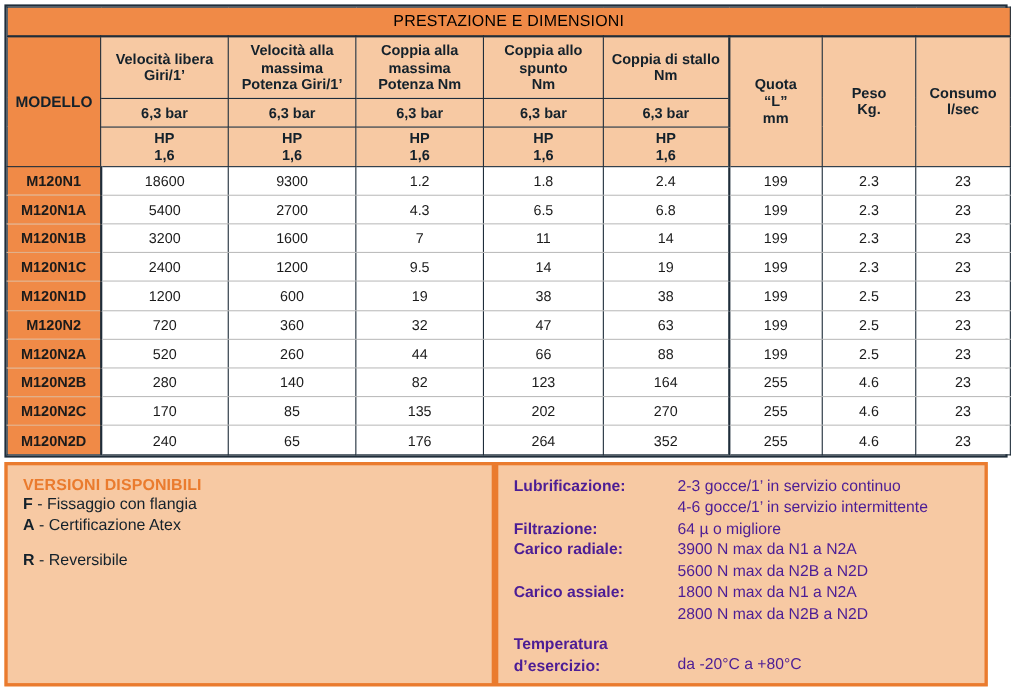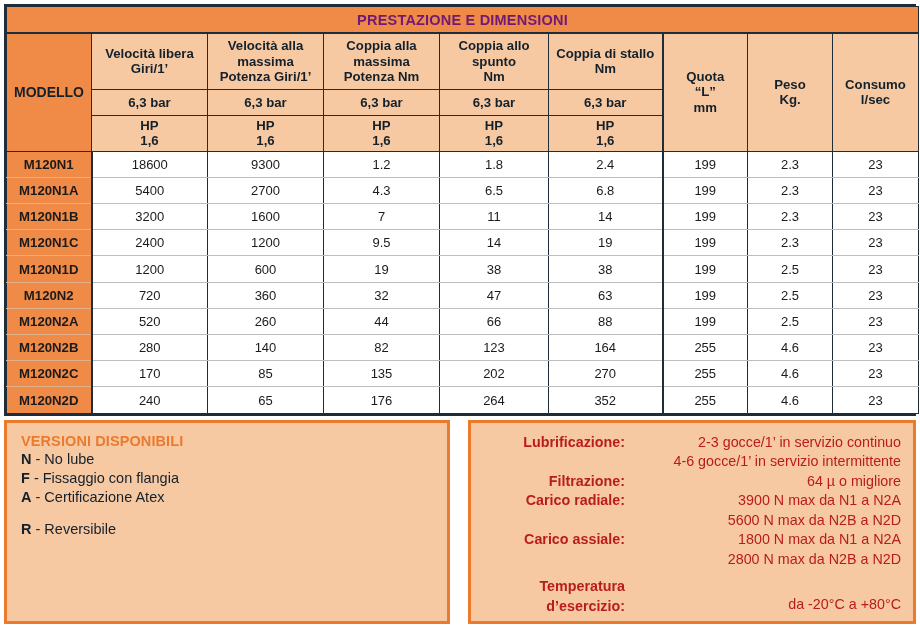--- a/index.html
+++ b/index.html
@@ -42,22 +42,22 @@
   table.spec td, table.spec th {
     border: 1px solid #1f2d3a;
     padding: 0;
     margin: 0;
     text-align: center;
     vertical-align: middle;
   }
 
   .title-bar {
     background: #f08a47;
-    color: #701a75;
-    font-weight: bold;
+    color: #000000;
+    font-weight: normal;
     font-size: 14.5px;
     letter-spacing: 0.2px;
     height: 25px;
     border-bottom: 2px solid #1f2d3a !important;
   }
 
   .hdr-main {
     background: #f7c9a3;
     color: #14212b;
     font-weight: bold;
@@ -127,21 +127,21 @@
 
   td.thick-right { border-right: 2px solid #1f2d3a !important; }
 
   
   .boxes {
     position: absolute;
     left: 4px;
     top: 420px;
     width: 912px;
     display: flex;
-    gap: 18px;
+    gap: 0;
   }
 
   .box {
     border: 3px solid #ea7b2e;
     background: #f7c9a3;
     box-sizing: border-box;
     padding: 10px 12px 10px 14px;
   }
 
   .box-left  { width: 446px; height: 204px; }
@@ -170,23 +170,22 @@
     display: table;
     border-collapse: collapse;
     width: 100%;
   }
   .spec-row { display: table-row; }
   .spec-label, .spec-value {
     display: table-cell;
     vertical-align: top;
     font-size: 14.3px;
     line-height: 1.36;
-    color: #b91c1c;
+    color: #4c1d95;
     white-space: pre-line;
-    text-align: right;
   }
   .spec-label {
     font-weight: bold;
     padding-right: 9px;
     width: 140px;
   }
   .spec-row.temp-row .spec-label { padding-top: 0; }
   .spec-row.temp-row .spec-value { padding-top: 18px; }
   .spacer-row .spec-label, .spacer-row .spec-value { height: 8px; }
 </style>
@@ -353,21 +352,20 @@
         </tr>
       </tbody>
     </table>
   </div>
 
   <div class="boxes">
 
     <div class="box box-left">
       <div class="box-heading">VERSIONI DISPONIBILI</div>
 
-      <div class="vers-line"><b>N</b><span> - No lube</span></div>
       <div class="vers-line"><b>F</b><span> - Fissaggio con flangia</span></div>
       <div class="vers-line"><b>A</b><span> - Certificazione Atex</span></div>
 
       <div class="gap-block"></div>
 
       <div class="vers-line"><b>R</b><span> - Reversibile</span></div>
     </div>
 
     <div class="box box-right">
       <div class="spec-list">

